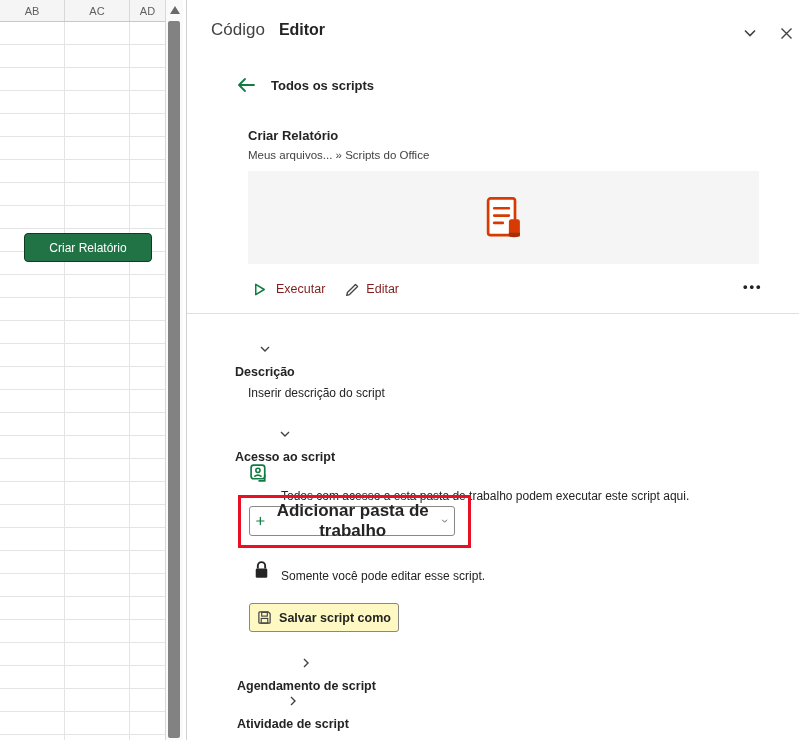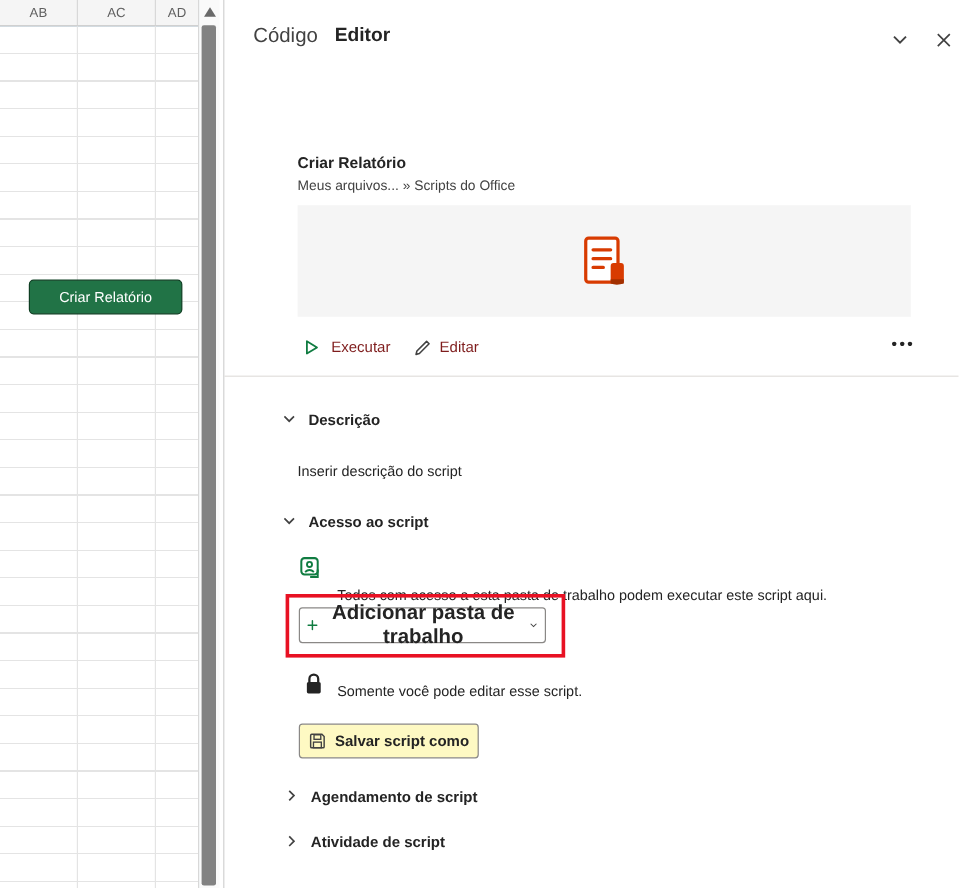--- a/index.html
+++ b/index.html
@@ -35,21 +35,21 @@
   .card-title{position:absolute;left:61px;top:128px;font-size:13px;font-weight:600;color:#242424;}
   .card-path{position:absolute;left:61px;top:149px;font-size:11.5px;color:#424242;}
   .preview{position:absolute;left:61px;top:171px;width:511px;height:93px;background:#f5f5f5;display:flex;align-items:center;justify-content:center;}
 
   .run-row{position:absolute;left:61px;top:279px;display:flex;align-items:center;height:20px;}
   .run-label,.edit-label{font-size:12.5px;color:#7f1d1d;margin-left:6px;}
   .edit-group{display:flex;align-items:center;margin-left:20px;}
   .more-dots{position:absolute;left:556px;top:279px;font-size:13px;font-weight:700;letter-spacing:2px;color:#242424;cursor:pointer;}
   .card-divider{position:absolute;left:0;top:313px;width:100%;height:1px;background:#e1dfdd;}
 
-  .section{position:absolute;display:flex;gap:10px;cursor:pointer;}
+  .section{position:absolute;display:flex;align-items:center;gap:10px;cursor:pointer;flex-direction:column;}
   .section-label{font-size:12.5px;font-weight:600;color:#242424;}
   .body-text{font-size:12px;color:#242424;}
 
   .red-box{position:absolute;left:51px;top:495px;width:233px;height:53px;border:3px solid var(--annotation-red,#e81123);box-sizing:border-box;pointer-events:none;}
   .add-btn{position:absolute;left:62px;top:506px;width:206px;height:30px;background:#fff;border:1px solid #8a8886;border-radius:3px;
            display:flex;align-items:center;justify-content:center;gap:7px;font-family:inherit;font-size:17px;font-weight:600;color:#242424;cursor:pointer;}
   .save-btn{position:absolute;left:62px;top:603px;width:150px;height:29px;background:#fef9c3;border:1px solid #8a8886;border-radius:3px;
            display:flex;align-items:center;justify-content:center;gap:7px;font-family:inherit;font-size:12.5px;font-weight:600;color:#242424;cursor:pointer;}
 </style>
 </head>
@@ -85,20 +85,28 @@
       <svg width="14" height="14" viewBox="0 0 14 14">
           <path d="M2 4.5 L7 9.5 L12 4.5" fill="none" stroke="#424242" stroke-width="1.6"></path>
         </svg>
     </span>
     <span class="icon-btn abs" style="left:588px;top:22px">
       <svg width="13" height="13" viewBox="0 0 13 13">
           <path d="M1.5 1.5 L11.5 11.5 M11.5 1.5 L1.5 11.5" stroke="#424242" stroke-width="1.4"></path>
         </svg>
     </span>
 
+    <div class="back-row">
+      <span class="icon-btn">
+        <svg width="18" height="16" viewBox="0 0 18 16">
+            <path d="M8 2 L2 8 L8 14 M2.5 8 H17" fill="none" stroke="#107C41" stroke-width="1.8" stroke-linecap="round" stroke-linejoin="round"></path>
+          </svg>
+      </span>
+      <span class="back-label">Todos os scripts</span>
+    </div>
 
     <div class="card-title">Criar Relatório</div>
     <div class="card-path">Meus arquivos... » Scripts do Office</div>
 
     <div class="preview">
       <svg width="46" height="44" viewBox="0 0 36 36">
         <rect x="5" y="2" width="22" height="30" rx="2" fill="#ffffff" stroke="#D83B01" stroke-width="2.2"></rect>
         <path d="M10 10 H22 M10 16 H22 M10 22 H17" stroke="#D83B01" stroke-width="2.2" stroke-linecap="round"></path>
         <rect x="22" y="19" width="9" height="14" rx="2" fill="#D83B01"></rect>
         <path d="M22 33 q4 1.5 9 0 v-3 h-9 z" fill="#A33000"></path>

